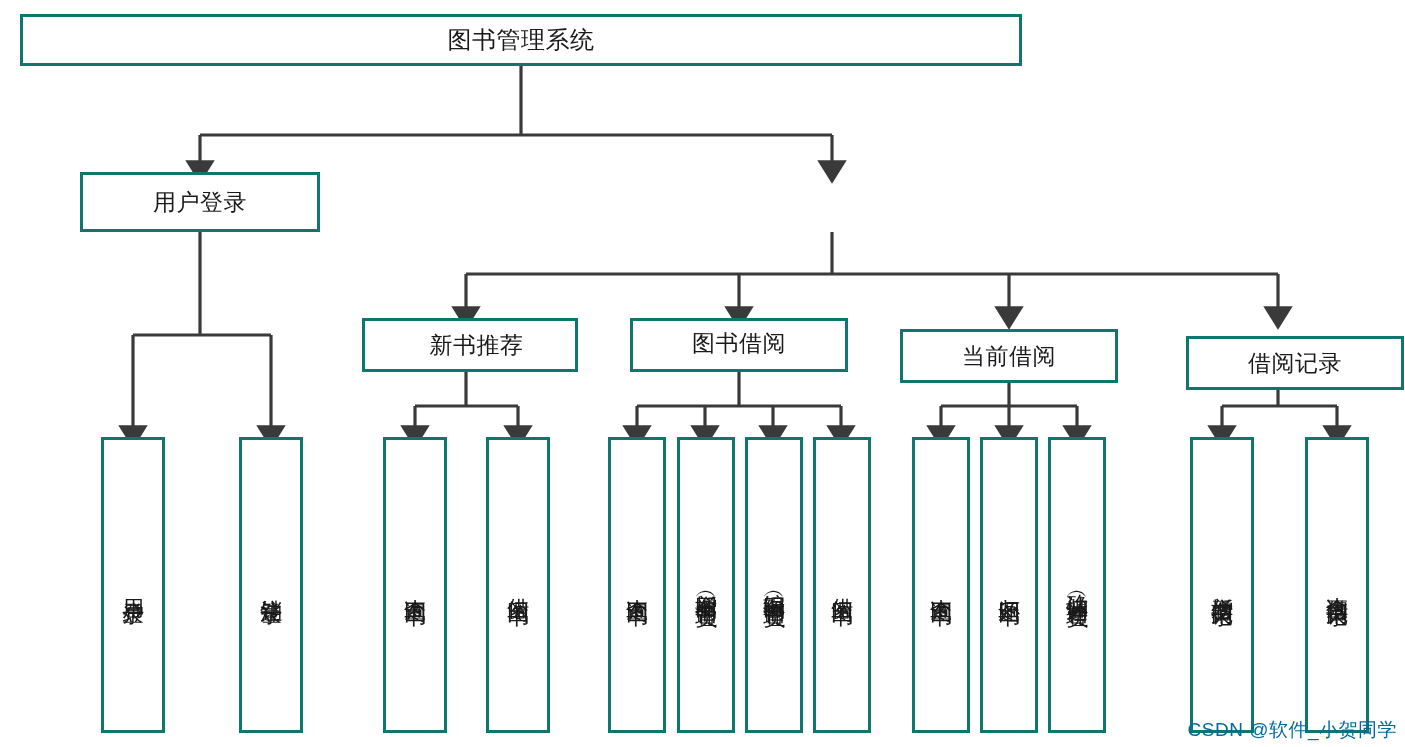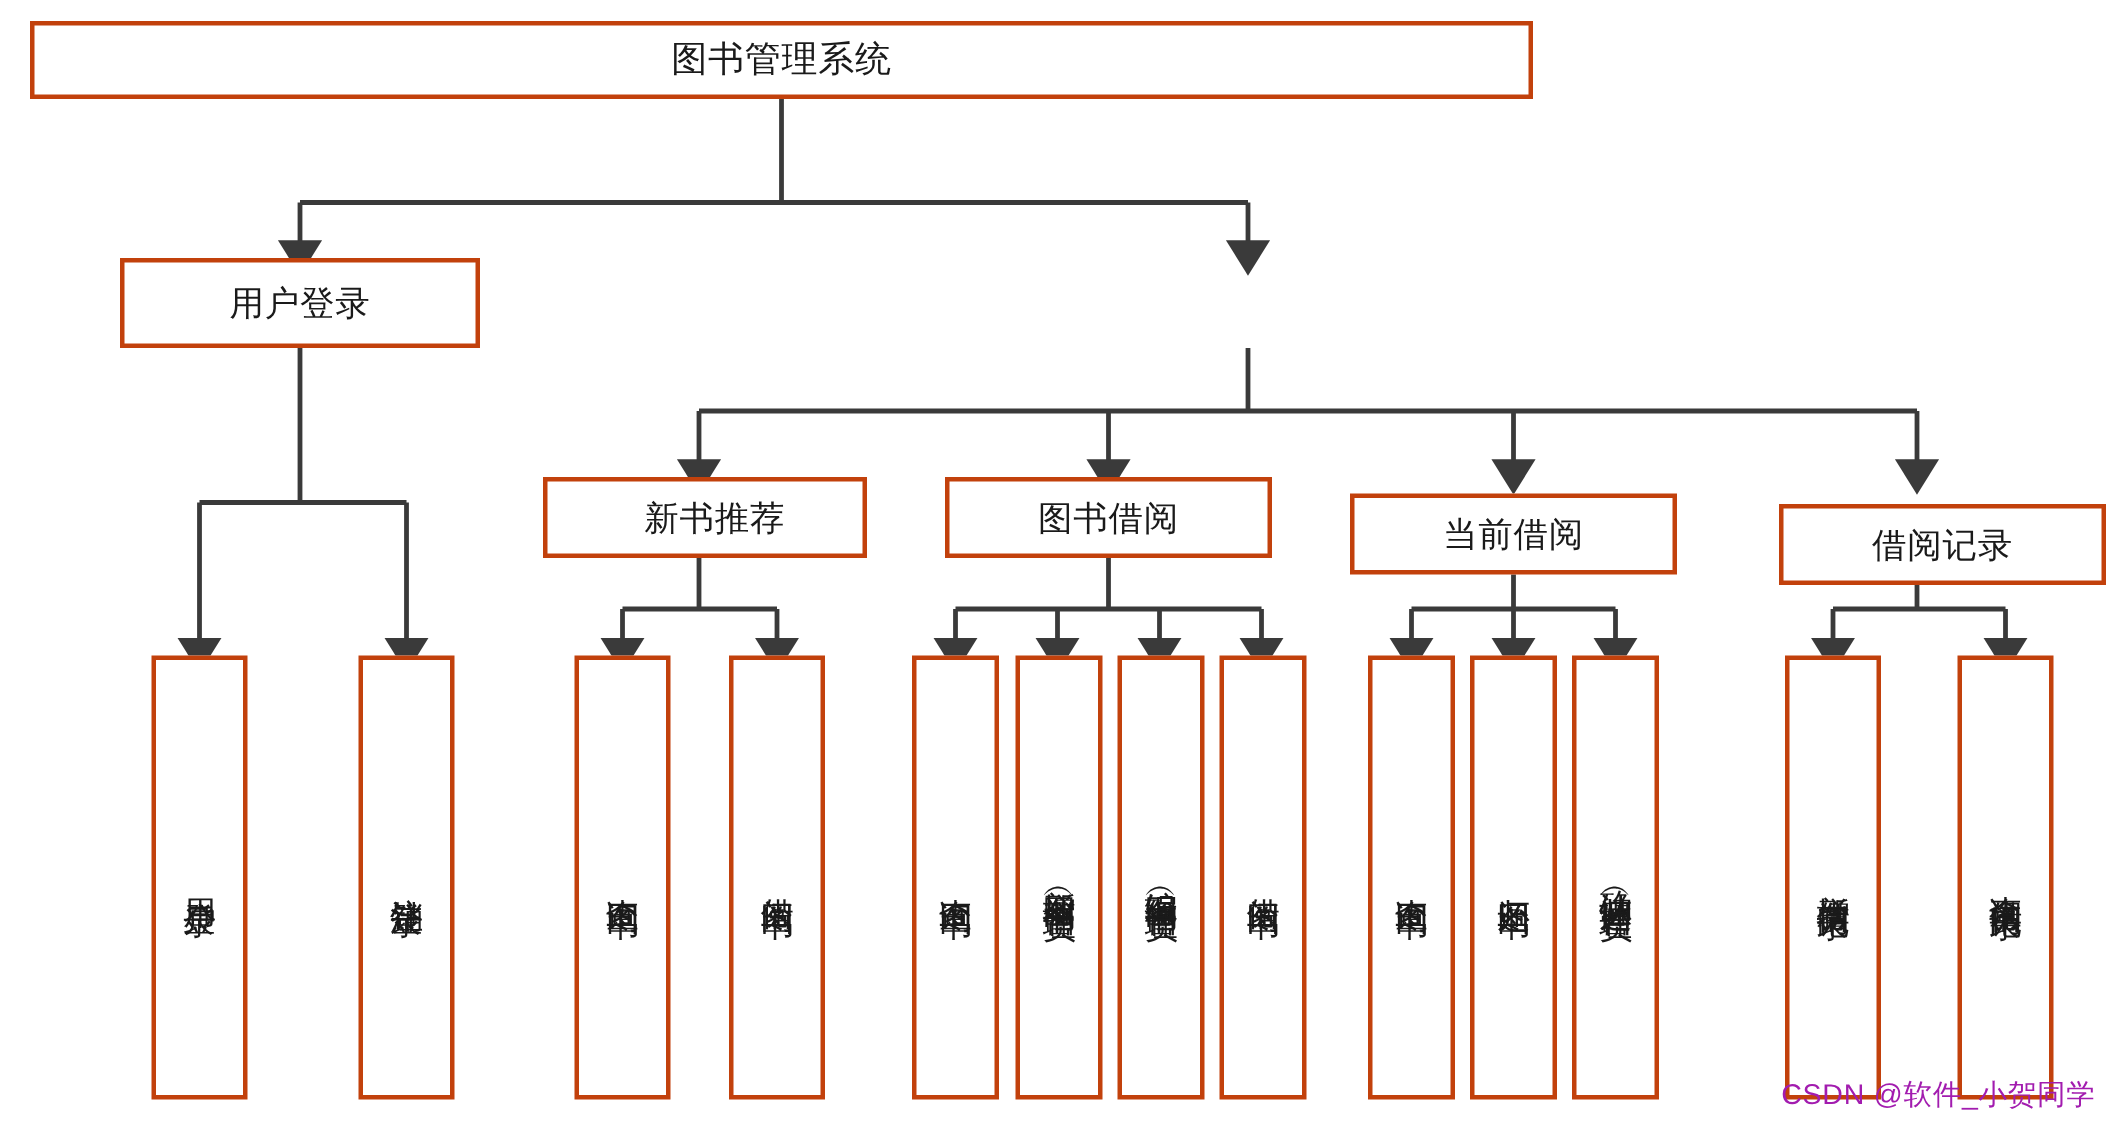--- a/index.html
+++ b/index.html
@@ -22,21 +22,21 @@
     position: absolute;
     left: 0;
     top: 0;
     width: 1405px;
     height: 747px;
     pointer-events: none;
   }
   .node {
     position: absolute;
     box-sizing: border-box;
-    border: 3px solid #c2410c;
+    border: 3px solid #0f766e;
     background: #ffffff;
     display: flex;
     align-items: center;
     justify-content: center;
     color: #1a1a1a;
   }
   .node-label {
     display: block;
     text-align: center;
     line-height: 1.22;
@@ -65,21 +65,21 @@
     letter-spacing: 2px;
     max-height: 100%;
     white-space: nowrap;
     text-align: center;
   }
   .watermark {
     position: absolute;
     right: 8px;
     bottom: 4px;
     font-size: 19px;
-    color: #a21caf;
+    color: #0369a1;
     white-space: nowrap;
     letter-spacing: 0.5px;
   }
 </style>
 </head>
 <body>
 
 <div id="diagram-canvas">
 
   <svg id="edge-layer" viewBox="0 0 1405 747" width="1405" height="747" xmlns="http://www.w3.org/2000/svg">
@@ -138,21 +138,21 @@
 
   <div class="node horiz" style="left:80px; top:172px; width:240px; height:60px;">
     <span class="node-label">用户登录</span>
   </div>
 
 
   <div class="node horiz" style="left:362px; top:318px; width:216px; height:54px;padding-left:13px;">
     <span class="node-label">新书推荐</span>
   </div>
 
-  <div class="node horiz" style="left:630px; top:318px; width:218px; height:54px;">
+  <div class="node horiz" style="left:630px; top:318px; width:218px; height:54px;font-family:Liberation Mono, monospace;">
     <span class="node-label">图书借阅</span>
   </div>
 
   <div class="node horiz" style="left:900px; top:329px; width:218px; height:54px;">
     <span class="node-label">当前借阅</span>
   </div>
 
   <div class="node horiz" style="left:1170px; top:336px; width:218px; height:54px;margin-left:16px;">
     <span class="node-label">借阅记录</span>
   </div>

